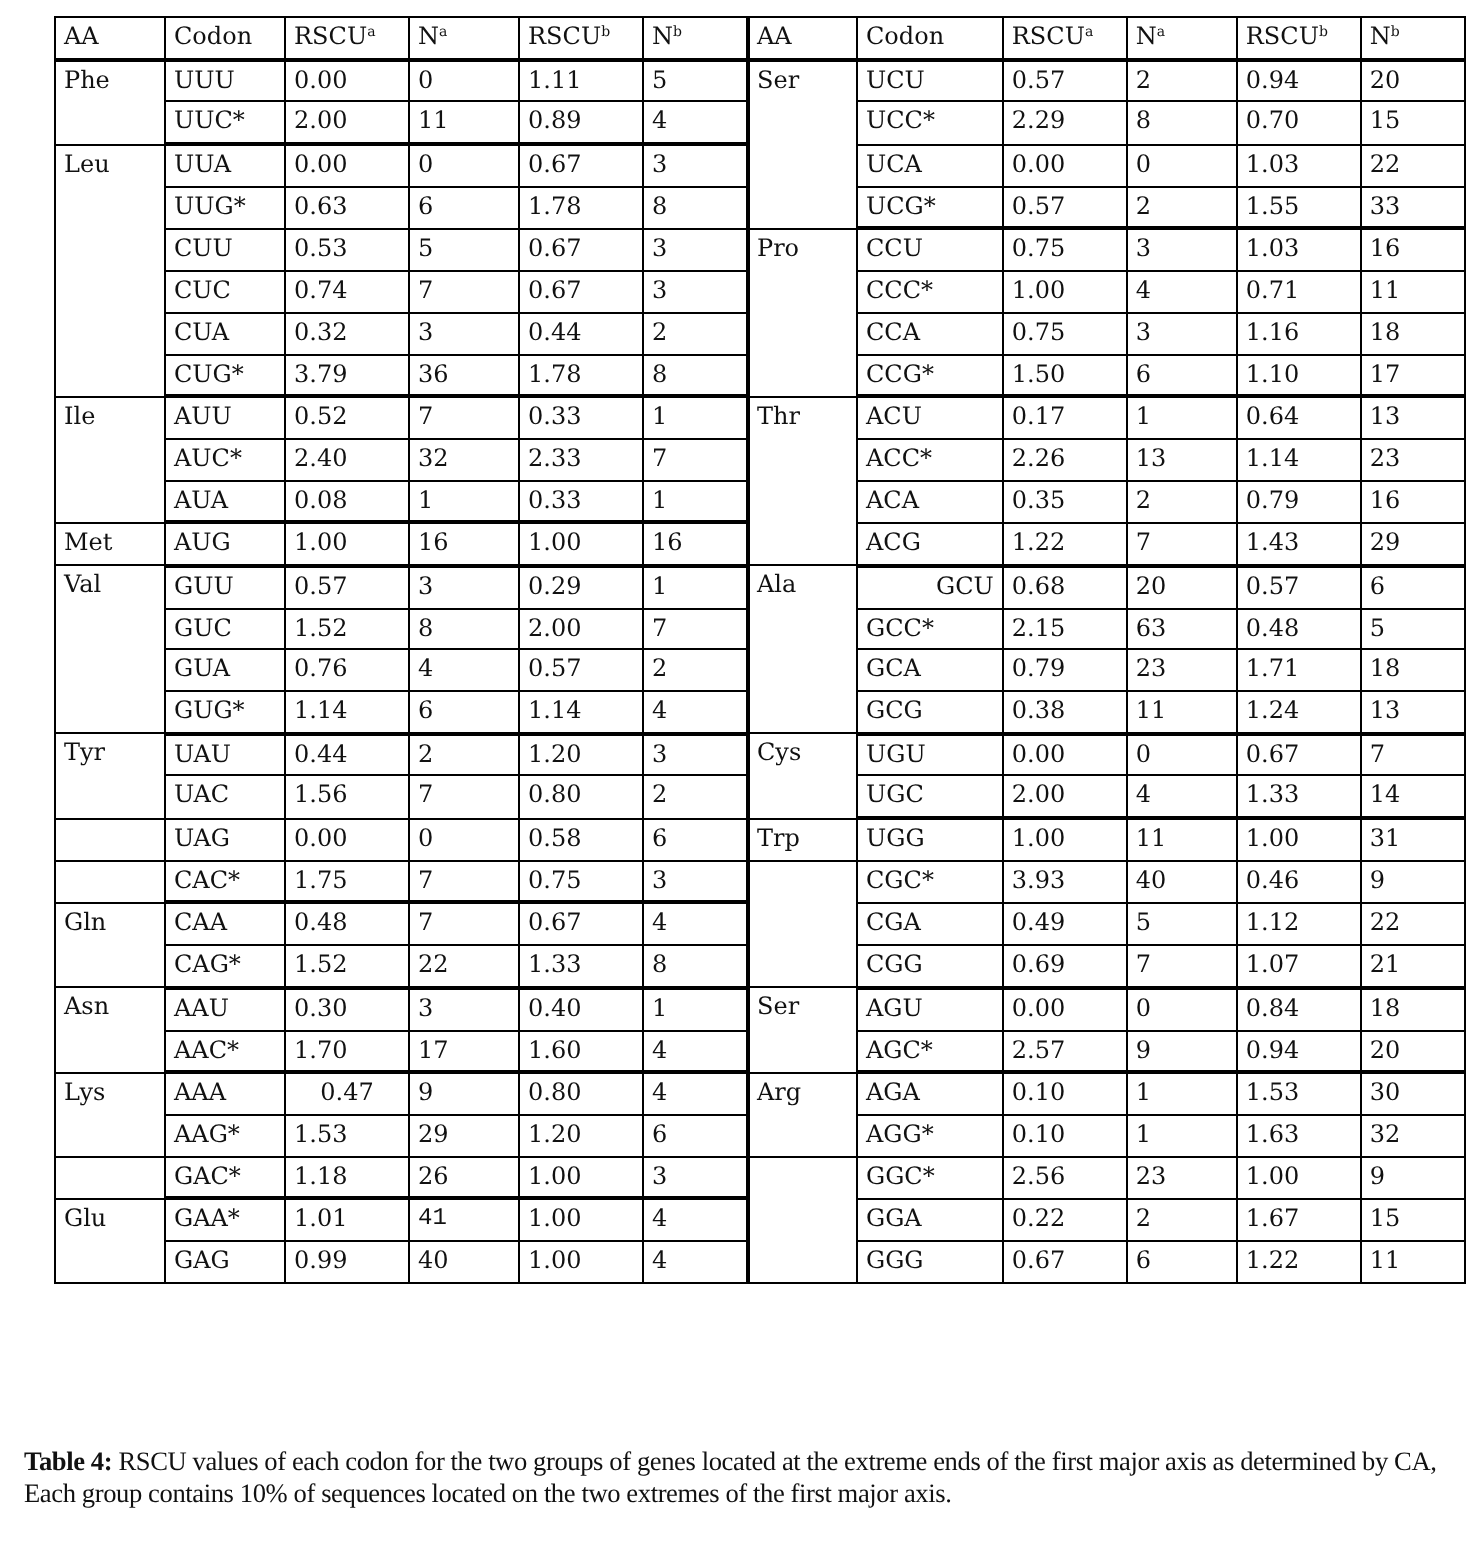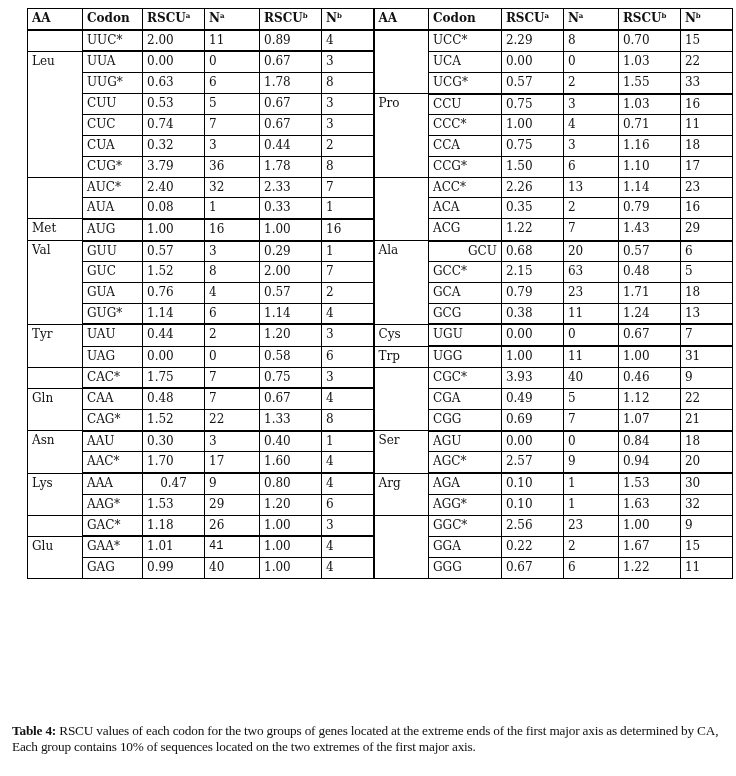--- a/index.html
+++ b/index.html
@@ -2,21 +2,21 @@
 <html><head>
 <meta charset="utf-8">
 <style>
   html, body { margin: 0; padding: 0; background: #ffffff; }
   body { width: 736px; height: 776px; position: relative; overflow: hidden;
          font-family: "DejaVu Serif", "Liberation Serif", serif; color: #111; }
   #tbl { position: absolute; left: 27px; top: 8px; border-collapse: collapse;
          font-size: 12px; }
   #tbl td, #tbl th { border: 1px solid #000; padding: 0 4px; height: 19.7px;
          line-height: 19px; text-align: left; vertical-align: top; white-space: nowrap; }
-  #tbl th { font-weight: bold; border-bottom: 2px solid #000; }
+  #tbl th { font-weight: normal; border-bottom: 2px solid #000; }
   #tbl .aa { border-bottom: 0; border-top: 0; }
   #tbl .aa.first { border-top: 1px solid #000; }
   #tbl .aa.last { border-bottom: 1px solid #000; }
   #tbl td.sep, #tbl th.sep { border-left: 2px solid #000; }
   sup { font-size: 7px; vertical-align: 4px; line-height: 0; }
   col.c-aa { width: 55px; } col.c-codon { width: 60px; } col.c-r1 { width: 62px; }
   col.c-n1 { width: 55px; } col.c-r2 { width: 62px; } col.c-n2 { width: 52px; }
   #caption { position: absolute; left: 12px; top: 723px; width: 724px;
              font-family: "Liberation Serif", "DejaVu Serif", serif; font-size: 13.3px;
              line-height: 16px; letter-spacing: -0.2px; }
@@ -51,20 +51,34 @@
         <th class="sep">AA</th>
         <th>Codon</th>
         <th>RSCU<sup>a</sup></th>
         <th>N<sup>a</sup></th>
         <th>RSCU<sup>b</sup></th>
         <th>N<sup>b</sup></th>
       </tr>
     </thead>
   <tbody id="tbody">
       <tr>
+        <td class="aa first">Phe</td>
+        <td>UUU</td>
+        <td>0.00</td>
+        <td>0</td>
+        <td>1.11</td>
+        <td>5</td>
+        <td class="aa sep first">Ser</td>
+        <td>UCU</td>
+        <td>0.57</td>
+        <td>2</td>
+        <td>0.94</td>
+        <td>20</td>
+      </tr>
+      <tr>
         <td class="aa last"></td>
         <td>UUC*</td>
         <td>2.00</td>
         <td>11</td>
         <td>0.89</td>
         <td>4</td>
         <td class="aa sep"></td>
         <td>UCC*</td>
         <td>2.29</td>
         <td>8</td>
@@ -147,20 +161,34 @@
         <td>3.79</td>
         <td>36</td>
         <td>1.78</td>
         <td>8</td>
         <td class="aa sep last"></td>
         <td>CCG*</td>
         <td>1.50</td>
         <td>6</td>
         <td>1.10</td>
         <td>17</td>
+      </tr>
+      <tr>
+        <td class="aa first">Ile</td>
+        <td style="border-top: 2px solid rgb(0, 0, 0);">AUU</td>
+        <td style="border-top: 2px solid rgb(0, 0, 0);">0.52</td>
+        <td style="border-top: 2px solid rgb(0, 0, 0);">7</td>
+        <td style="border-top: 2px solid rgb(0, 0, 0);">0.33</td>
+        <td style="border-top: 2px solid rgb(0, 0, 0);">1</td>
+        <td class="aa sep first">Thr</td>
+        <td style="border-top: 2px solid rgb(0, 0, 0);">ACU</td>
+        <td style="border-top: 2px solid rgb(0, 0, 0);">0.17</td>
+        <td style="border-top: 2px solid rgb(0, 0, 0);">1</td>
+        <td style="border-top: 2px solid rgb(0, 0, 0);">0.64</td>
+        <td style="border-top: 2px solid rgb(0, 0, 0);">13</td>
       </tr>
       <tr>
         <td class="aa"></td>
         <td>AUC*</td>
         <td>2.40</td>
         <td>32</td>
         <td>2.33</td>
         <td>7</td>
         <td class="aa sep"></td>
         <td>ACC*</td>
@@ -262,20 +290,34 @@
         <td style="border-top: 2px solid rgb(0, 0, 0);">3</td>
         <td class="aa sep first">Cys</td>
         <td style="border-top: 2px solid rgb(0, 0, 0);">UGU</td>
         <td style="border-top: 2px solid rgb(0, 0, 0);">0.00</td>
         <td style="border-top: 2px solid rgb(0, 0, 0);">0</td>
         <td style="border-top: 2px solid rgb(0, 0, 0);">0.67</td>
         <td style="border-top: 2px solid rgb(0, 0, 0);">7</td>
       </tr>
       <tr>
         <td class="aa last"></td>
+        <td>UAC</td>
+        <td>1.56</td>
+        <td>7</td>
+        <td>0.80</td>
+        <td>2</td>
+        <td class="aa sep last"></td>
+        <td>UGC</td>
+        <td>2.00</td>
+        <td>4</td>
+        <td>1.33</td>
+        <td>14</td>
+      </tr>
+      <tr>
+        <td class="aa last"></td>
         <td>UAG</td>
         <td>0.00</td>
         <td>0</td>
         <td>0.58</td>
         <td>6</td>
         <td class="aa sep first last">Trp</td>
         <td style="border-top: 2px solid rgb(0, 0, 0); margin-left: 36px;">UGG</td>
         <td style="border-top: 2px solid rgb(0, 0, 0);">1.00</td>
         <td style="border-top: 2px solid rgb(0, 0, 0);">11</td>
         <td style="border-top: 2px solid rgb(0, 0, 0);">1.00</td>

